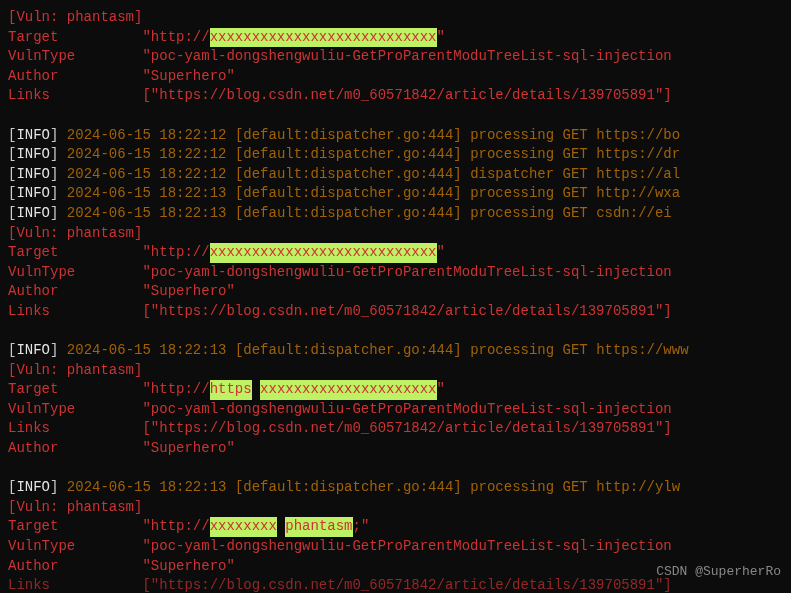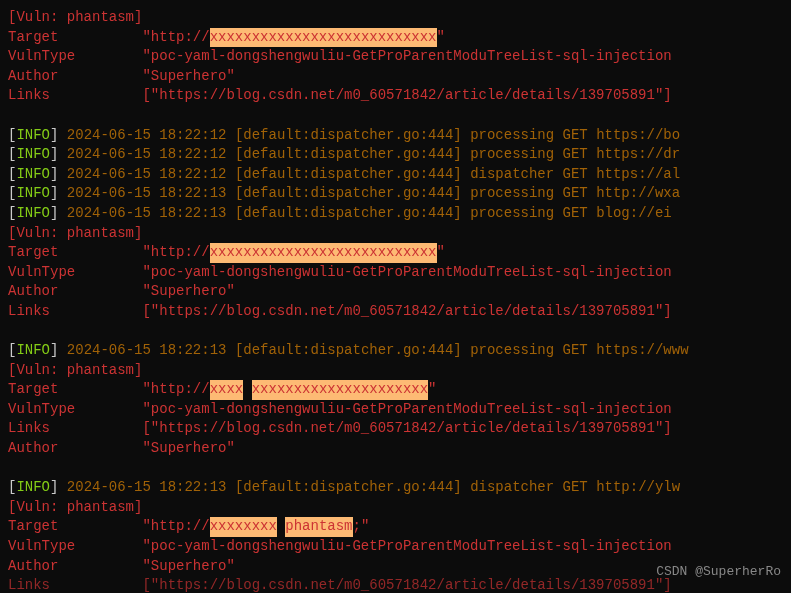--- a/index.html
+++ b/index.html
@@ -27,24 +27,24 @@
     .red {
       color: #cc3333;
     }
     .white {
       color: #a16207;
     }
     .info-bracket {
       color: #cccccc;
     }
     .info-text {
-      color: #84cc16;
+      color: #e5e5e5;
     }
     .redacted {
-      background: #fdba74;
+      background: #bef264;
       color: #cc3333;
       display: inline-block;
     }
     .watermark {
       position: absolute;
       bottom: 12px;
       right: 10px;
       color: #888888;
       font-size: 13px;
     }
@@ -61,39 +61,39 @@
   <span class="line red"><span>Target</span>&nbsp;&nbsp;&nbsp;&nbsp;&nbsp;&nbsp;&nbsp;&nbsp;&nbsp;&nbsp;<span>"http://</span><span class="redacted">xxxxxxxxxxxxxxxxxxxxxxxxxxx</span><span>"</span></span>
   <span class="line red"><span>VulnType</span>&nbsp;&nbsp;&nbsp;&nbsp;&nbsp;&nbsp;&nbsp;&nbsp;<span>"poc-yaml-dongshengwuliu-GetProParentModuTreeList-sql-injection</span></span>
   <span class="line red"><span>Author</span>&nbsp;&nbsp;&nbsp;&nbsp;&nbsp;&nbsp;&nbsp;&nbsp;&nbsp;&nbsp;<span>"Superhero"</span></span>
   <span class="line red"><span>Links</span>&nbsp;&nbsp;&nbsp;&nbsp;&nbsp;&nbsp;&nbsp;&nbsp;&nbsp;&nbsp;&nbsp;<span>["https://blog.csdn.net/m0_60571842/article/details/139705891"]</span></span>
   <span class="line">&nbsp;</span>
 
   <span class="line"><span class="info-bracket">[</span><span class="info-text">INFO</span><span class="info-bracket">]</span> <span class="white"><span>2024-06-15 18:22:12</span> <span>[default:dispatcher.go:444]</span> <span>processing GET https://bo</span></span></span>
   <span class="line"><span class="info-bracket">[</span><span class="info-text">INFO</span><span class="info-bracket">]</span> <span class="white"><span>2024-06-15 18:22:12</span> <span>[default:dispatcher.go:444]</span> <span>processing GET https://dr</span></span></span>
   <span class="line"><span class="info-bracket">[</span><span class="info-text">INFO</span><span class="info-bracket">]</span> <span class="white"><span>2024-06-15 18:22:12</span> <span>[default:dispatcher.go:444]</span> <span>dispatcher GET https://al</span></span></span>
   <span class="line"><span class="info-bracket">[</span><span class="info-text">INFO</span><span class="info-bracket">]</span> <span class="white"><span>2024-06-15 18:22:13</span> <span>[default:dispatcher.go:444]</span> <span>processing GET http://wxa</span></span></span>
-  <span class="line"><span class="info-bracket">[</span><span class="info-text">INFO</span><span class="info-bracket">]</span> <span class="white"><span>2024-06-15 18:22:13</span> <span>[default:dispatcher.go:444]</span> <span>processing GET blog://ei</span></span></span>
+  <span class="line"><span class="info-bracket">[</span><span class="info-text">INFO</span><span class="info-bracket">]</span> <span class="white"><span>2024-06-15 18:22:13</span> <span>[default:dispatcher.go:444]</span> <span>processing GET csdn://ei</span></span></span>
 
   <span class="line red">[Vuln: phantasm]</span>
   <span class="line red"><span>Target</span>&nbsp;&nbsp;&nbsp;&nbsp;&nbsp;&nbsp;&nbsp;&nbsp;&nbsp;&nbsp;<span>"http://</span><span class="redacted">xxxxxxxxxxxxxxxxxxxxxxxxxxx</span><span>"</span></span>
   <span class="line red"><span>VulnType</span>&nbsp;&nbsp;&nbsp;&nbsp;&nbsp;&nbsp;&nbsp;&nbsp;<span>"poc-yaml-dongshengwuliu-GetProParentModuTreeList-sql-injection</span></span>
   <span class="line red"><span>Author</span>&nbsp;&nbsp;&nbsp;&nbsp;&nbsp;&nbsp;&nbsp;&nbsp;&nbsp;&nbsp;<span>"Superhero"</span></span>
   <span class="line red"><span>Links</span>&nbsp;&nbsp;&nbsp;&nbsp;&nbsp;&nbsp;&nbsp;&nbsp;&nbsp;&nbsp;&nbsp;<span>["https://blog.csdn.net/m0_60571842/article/details/139705891"]</span></span>
   <span class="line">&nbsp;</span>
 
   <span class="line"><span class="info-bracket">[</span><span class="info-text">INFO</span><span class="info-bracket">]</span> <span class="white"><span>2024-06-15 18:22:13</span> <span>[default:dispatcher.go:444]</span> <span>processing GET https://www</span></span></span>
 
   <span class="line red">[Vuln: phantasm]</span>
-  <span class="line red"><span>Target</span>&nbsp;&nbsp;&nbsp;&nbsp;&nbsp;&nbsp;&nbsp;&nbsp;&nbsp;&nbsp;<span>"http://</span><span class="redacted">xxxx</span>&nbsp;<span class="redacted">xxxxxxxxxxxxxxxxxxxxx</span><span>"</span></span>
+  <span class="line red"><span>Target</span>&nbsp;&nbsp;&nbsp;&nbsp;&nbsp;&nbsp;&nbsp;&nbsp;&nbsp;&nbsp;<span>"http://</span><span class="redacted">https</span>&nbsp;<span class="redacted">xxxxxxxxxxxxxxxxxxxxx</span><span>"</span></span>
   <span class="line red"><span>VulnType</span>&nbsp;&nbsp;&nbsp;&nbsp;&nbsp;&nbsp;&nbsp;&nbsp;<span>"poc-yaml-dongshengwuliu-GetProParentModuTreeList-sql-injection</span></span>
   <span class="line red"><span>Links</span>&nbsp;&nbsp;&nbsp;&nbsp;&nbsp;&nbsp;&nbsp;&nbsp;&nbsp;&nbsp;&nbsp;<span>["https://blog.csdn.net/m0_60571842/article/details/139705891"]</span></span>
   <span class="line red"><span>Author</span>&nbsp;&nbsp;&nbsp;&nbsp;&nbsp;&nbsp;&nbsp;&nbsp;&nbsp;&nbsp;<span>"Superhero"</span></span>
   <span class="line">&nbsp;</span>
 
-  <span class="line"><span class="info-bracket">[</span><span class="info-text">INFO</span><span class="info-bracket">]</span> <span class="white"><span>2024-06-15 18:22:13</span> <span>[default:dispatcher.go:444]</span> <span>dispatcher GET http://ylw</span></span></span>
+  <span class="line"><span class="info-bracket">[</span><span class="info-text">INFO</span><span class="info-bracket">]</span> <span class="white"><span>2024-06-15 18:22:13</span> <span>[default:dispatcher.go:444]</span> <span>processing GET http://ylw</span></span></span>
 
   <span class="line red">[Vuln: phantasm]</span>
   <span class="line red"><span>Target</span>&nbsp;&nbsp;&nbsp;&nbsp;&nbsp;&nbsp;&nbsp;&nbsp;&nbsp;&nbsp;<span>"http://</span><span class="redacted">xxxxxxxx</span>&nbsp;<span class="redacted">phantasm</span><span>;"</span></span>
   <span class="line red"><span>VulnType</span>&nbsp;&nbsp;&nbsp;&nbsp;&nbsp;&nbsp;&nbsp;&nbsp;<span>"poc-yaml-dongshengwuliu-GetProParentModuTreeList-sql-injection</span></span>
   <span class="line red"><span>Author</span>&nbsp;&nbsp;&nbsp;&nbsp;&nbsp;&nbsp;&nbsp;&nbsp;&nbsp;&nbsp;<span>"Superhero"</span></span>
   <span class="line red faded"><span>Links</span>&nbsp;&nbsp;&nbsp;&nbsp;&nbsp;&nbsp;&nbsp;&nbsp;&nbsp;&nbsp;&nbsp;<span>["https://blog.csdn.net/m0_60571842/article/details/139705891"]</span></span>
 </div>
 
 <div class="watermark">CSDN @SuperherRo</div>
 

